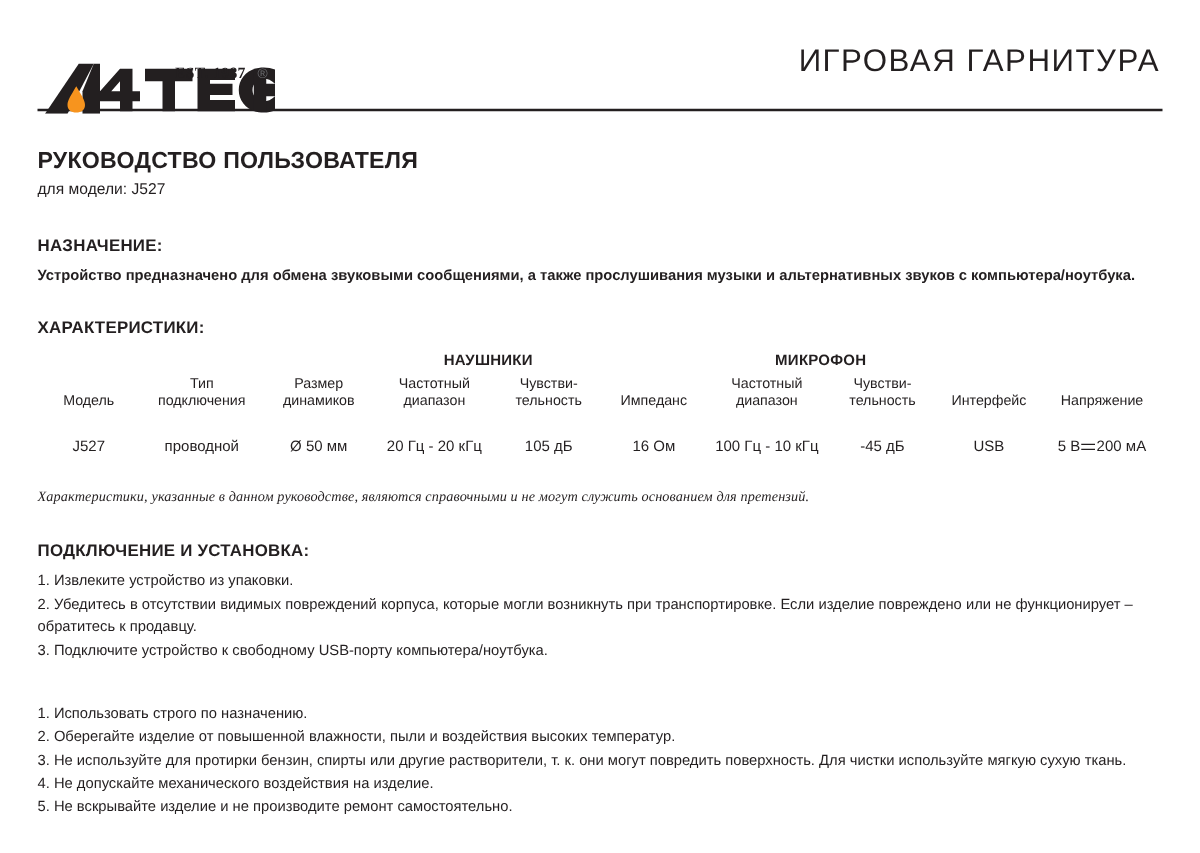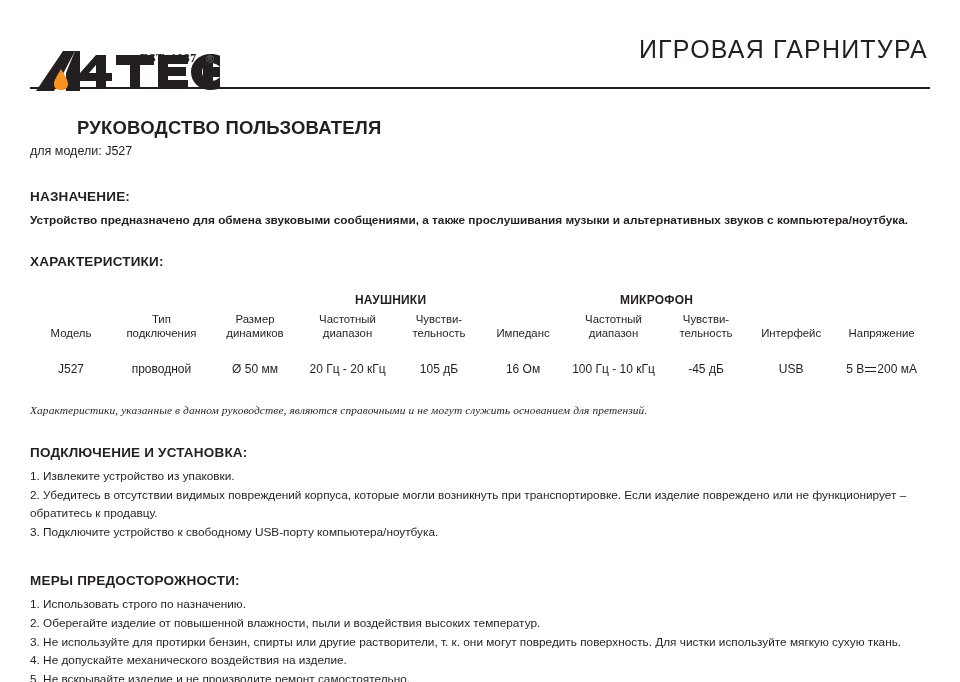--- a/index.html
+++ b/index.html
@@ -70,21 +70,20 @@
     border-top: 2px solid #231f20;
     margin-top: 5px;
   }
 
   
   .doc-title {
     font-size: 18.5px;
     font-weight: bold;
     letter-spacing: 0.2px;
     margin-top: 28px;
-    margin-left: 47px;
   }
   .doc-sub {
     font-size: 12.5px;
     margin-top: 5px;
   }
   .section-head {
     font-size: 13.5px;
     font-weight: bold;
     letter-spacing: 0.2px;
   }
@@ -93,21 +92,21 @@
     line-height: 17px;
   }
   .s-purpose { margin-top: 31px; }
   .s-purpose .body-text { margin-top: 8px; font-weight: bold; }
   .s-specs { margin-top: 25px; }
 
   
   .spec-table {
     width: 100%;
     border-collapse: collapse;
-    margin-top: 20px;
+    margin-top: 8px;
     table-layout: fixed;
   }
   .spec-table td, .spec-table th {
     padding: 0;
     text-align: center;
     font-weight: normal;
     vertical-align: bottom;
   }
   .grp-row td {
     font-size: 12px;
@@ -300,21 +299,20 @@
   <div class="s-connect">
     <div class="section-head">ПОДКЛЮЧЕНИЕ И УСТАНОВКА:</div>
     <div class="list">
       <div class="list-item">1. Извлеките устройство из упаковки.</div>
       <div class="list-item">2. Убедитесь в отсутствии видимых повреждений корпуса, которые могли возникнуть при транспортировке. Если изделие повреждено или не функционирует – обратитесь к продавцу.</div>
       <div class="list-item">3. Подключите устройство к свободному USB-порту компьютера/ноутбука.</div>
     </div>
   </div>
 
   <div class="s-safety">
-    <div class="section-head">МЕРЫ ПРЕДОСТОРОЖНОСТИ:</div>
     <div class="list">
       <div class="list-item">1. Использовать строго по назначению.</div>
       <div class="list-item">2. Оберегайте изделие от повышенной влажности, пыли и воздействия высоких температур.</div>
       <div class="list-item">3. Не используйте для протирки бензин, спирты или другие растворители, т. к. они могут повредить поверхность. Для чистки используйте мягкую сухую ткань.</div>
       <div class="list-item">4. Не допускайте механического воздействия на изделие.</div>
       <div class="list-item">5. Не вскрывайте изделие и не производите ремонт самостоятельно.</div>
     </div>
   </div>
 
 </div>

